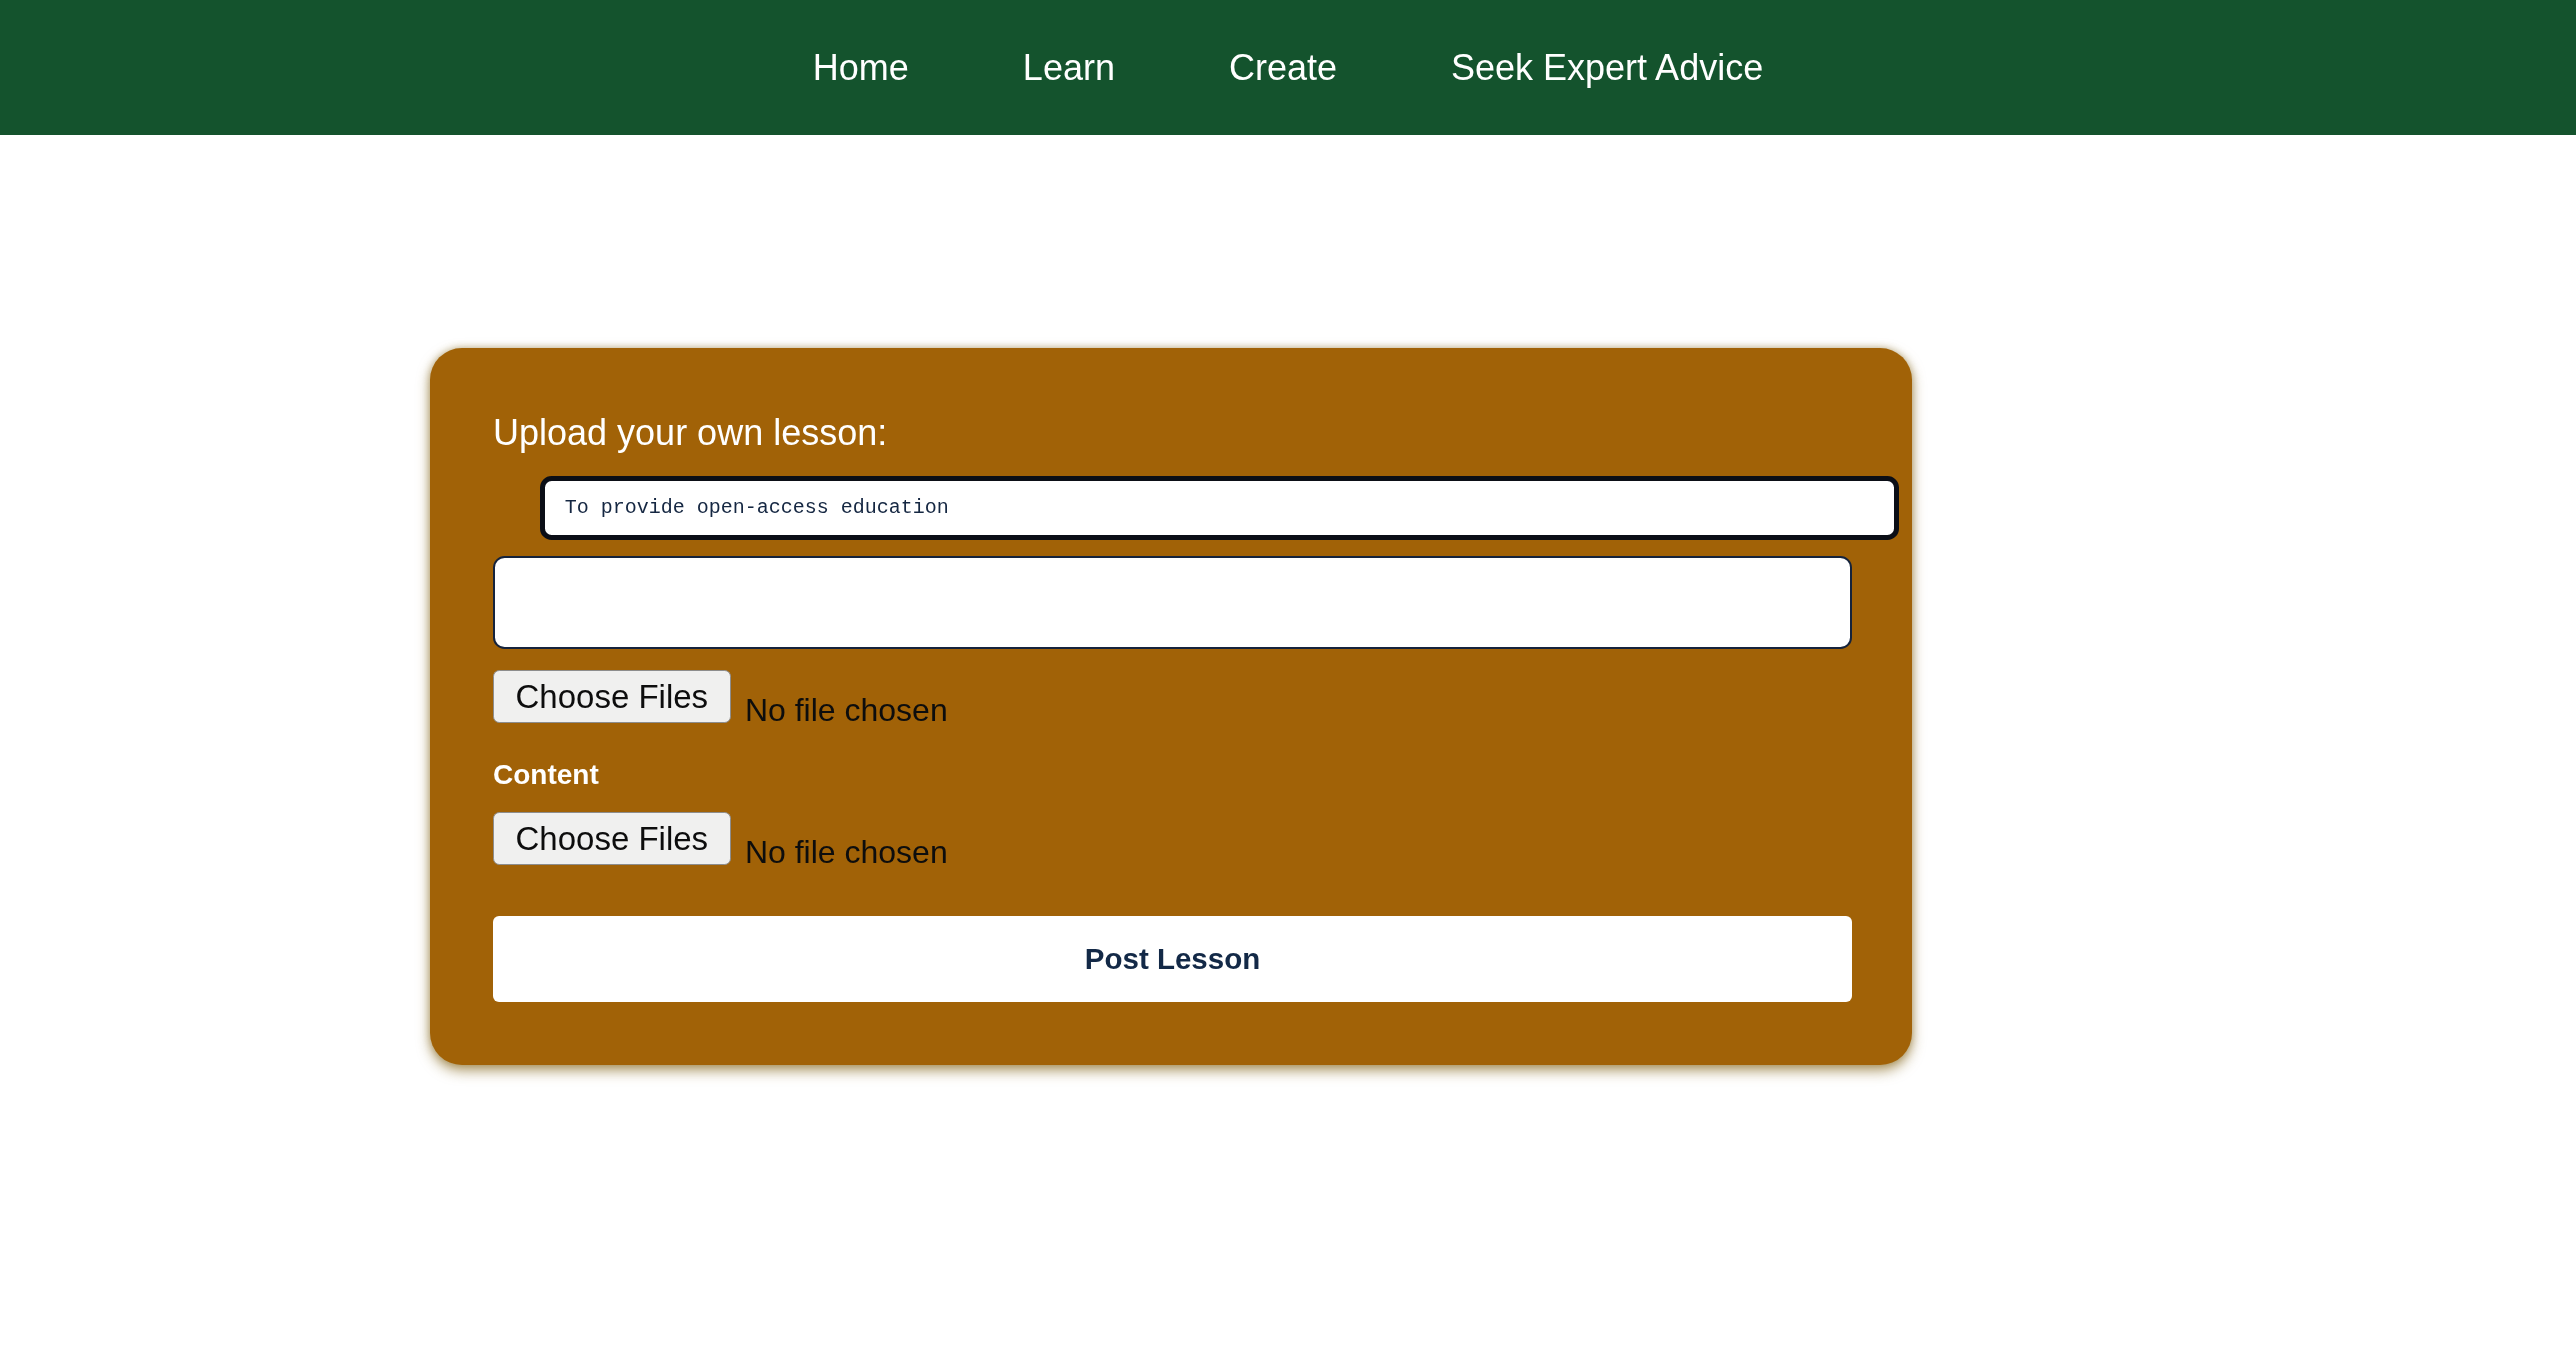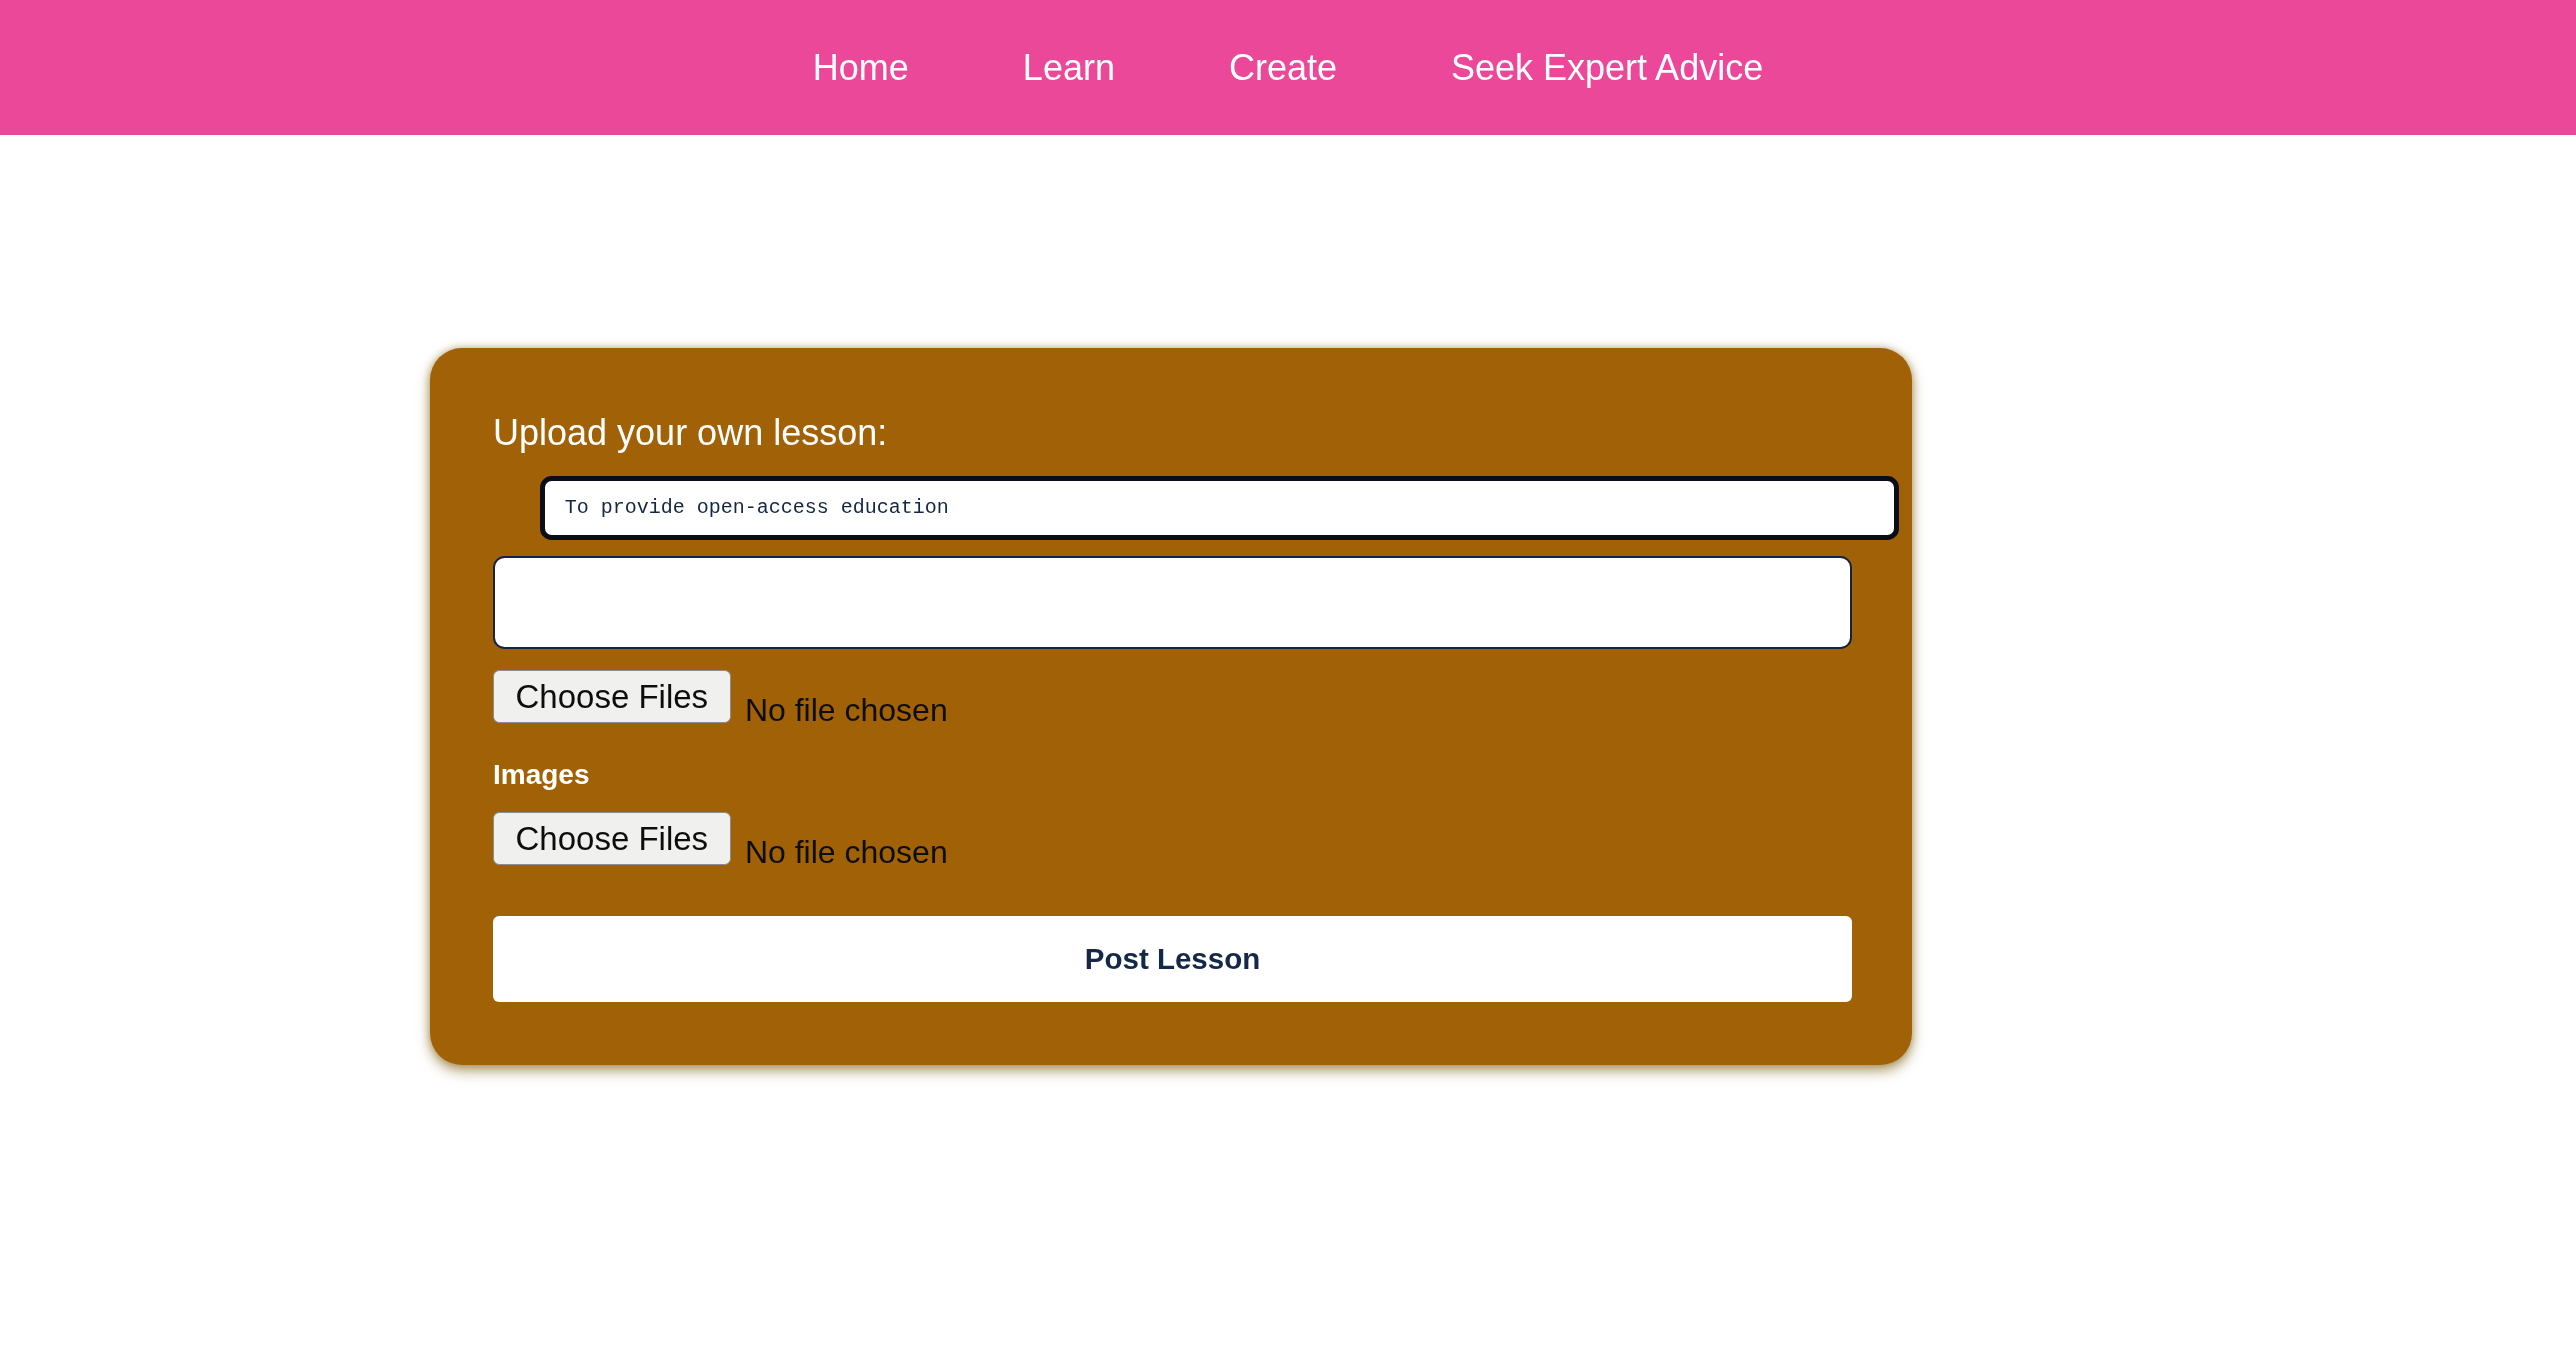--- a/index.html
+++ b/index.html
@@ -9,21 +9,21 @@
     width: 2576px;
     height: 1351px;
     background: #ffffff;
     font-family: "Liberation Sans", "DejaVu Sans", sans-serif;
   }
 
   
   .topnav {
     width: 2576px;
     height: 135px;
-    background: #ec4899;
+    background: #14532d;
     display: flex;
     justify-content: center;
     align-items: center;
     gap: 114px;
   }
   .topnav a {
     color: #ffffff;
     font-size: 36px;
     font-weight: 400;
     text-decoration: none;
@@ -150,21 +150,21 @@
 
     <input class="title-input" type="text" value="To provide open-access education" style="">
 
     <textarea class="content-textarea" style=""></textarea>
 
     <div class="file-row">
       <span class="file-button">Choose Files</span>
       <span class="file-status">No file chosen</span>
     </div>
 
-    <label class="field-label lbl-videos">Images</label>
+    <label class="field-label lbl-videos">Content</label>
     <div class="file-row">
       <span class="file-button">Choose Files</span>
       <span class="file-status">No file chosen</span>
     </div>
 
     <button class="submit-button" type="button">Post Lesson</button>
 
   </section>
 </main>
 

